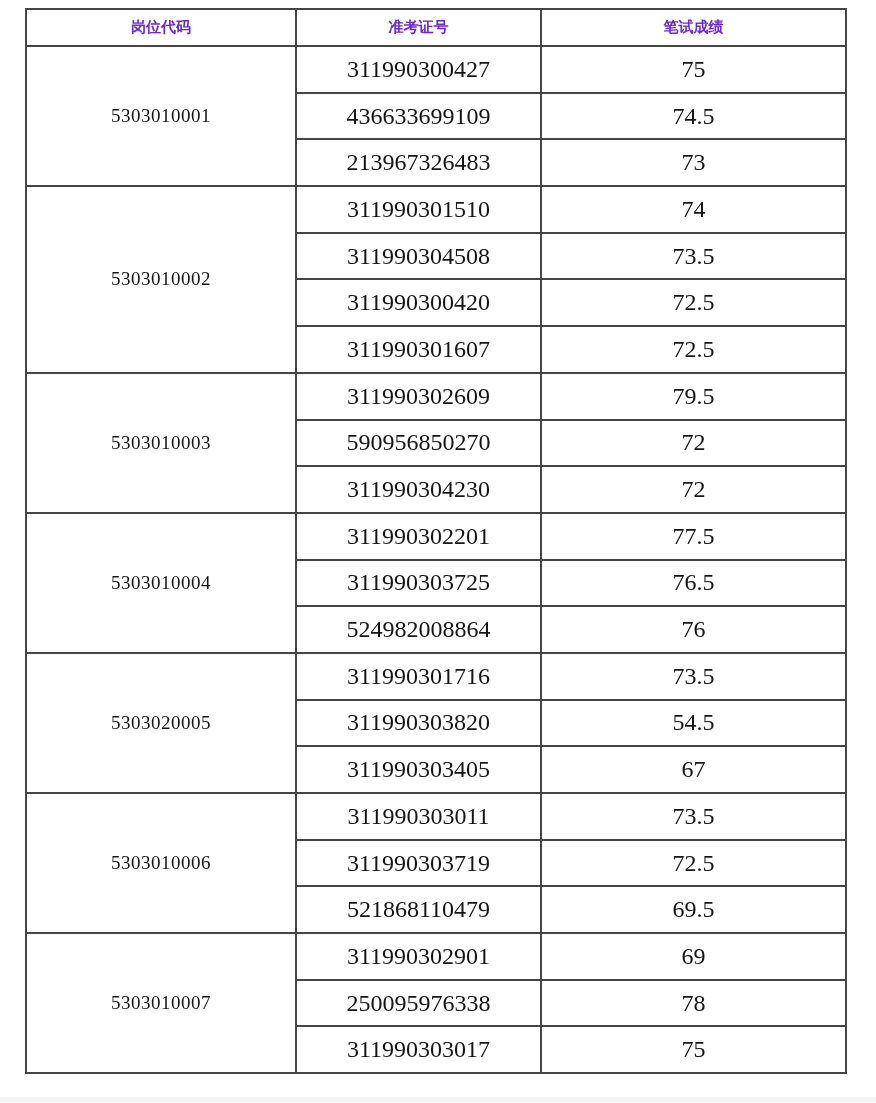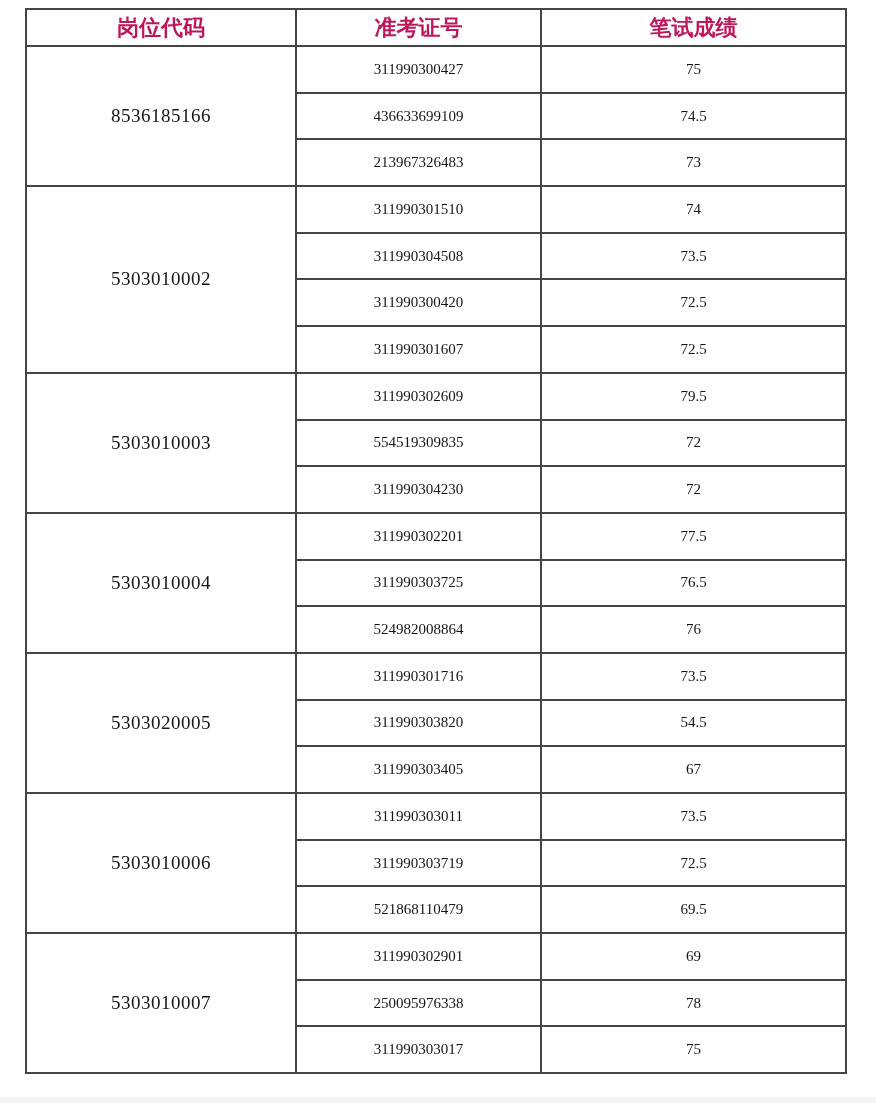--- a/index.html
+++ b/index.html
@@ -27,28 +27,28 @@
   th, td {
     border: 2px solid #454545;
     text-align: center;
     vertical-align: middle;
     padding: 0;
     overflow: hidden;
     white-space: nowrap;
   }
   th {
     height: 37px;
-    font-size: 22px;
+    font-size: 15px;
     font-weight: bold;
-    color: #be185d;
+    color: #6d28d9;
     font-family: Liberation Mono, monospace;
   }
   td {
     height: 46.7px;
-    font-size: 15px;
+    font-size: 24px;
     color: #151515;
     font-family: "Liberation Serif", "DejaVu Serif", serif;
   }
   td.code-cell { font-size: 19px; letter-spacing: 0.5px; }
   .bottom-strip {
     position: absolute;
     left: 0;
     bottom: 0;
     width: 876px;
     height: 6px;
@@ -69,21 +69,21 @@
     <thead>
       <tr>
         <th>岗位代码</th>
         <th>准考证号</th>
         <th>笔试成绩</th>
       </tr>
     </thead>
     <tbody>
 
       <tr>
-        <td class="code-cell" rowspan="3">8536185166</td>
+        <td class="code-cell" rowspan="3">5303010001</td>
         <td>311990300427</td>
         <td>75</td>
       </tr>
       <tr>
         <td>436633699109</td>
         <td>74.5</td>
       </tr>
       <tr>
         <td>213967326483</td>
         <td>73</td>
@@ -106,21 +106,21 @@
         <td>311990301607</td>
         <td>72.5</td>
       </tr>
 
       <tr>
         <td class="code-cell" rowspan="3">5303010003</td>
         <td>311990302609</td>
         <td>79.5</td>
       </tr>
       <tr>
-        <td>554519309835</td>
+        <td>590956850270</td>
         <td>72</td>
       </tr>
       <tr>
         <td>311990304230</td>
         <td>72</td>
       </tr>
 
       <tr>
         <td class="code-cell" rowspan="3">5303010004</td>
         <td>311990302201</td>

